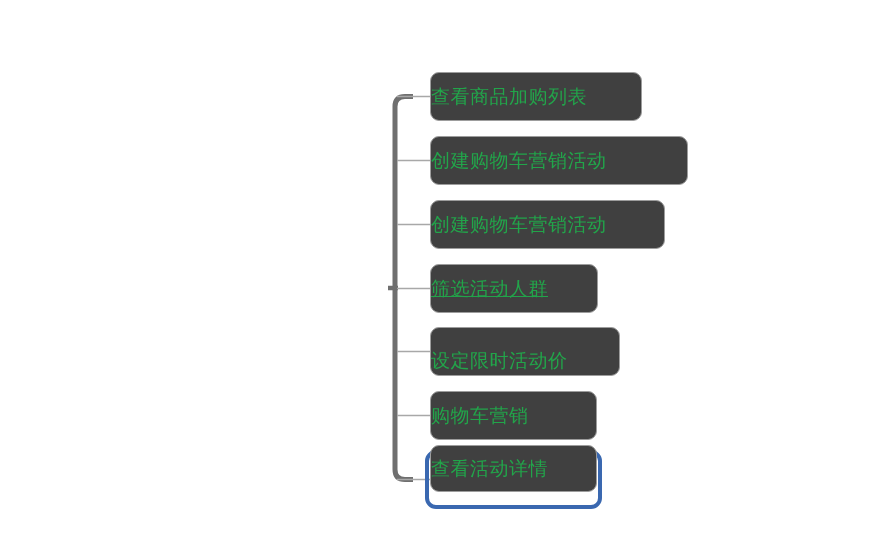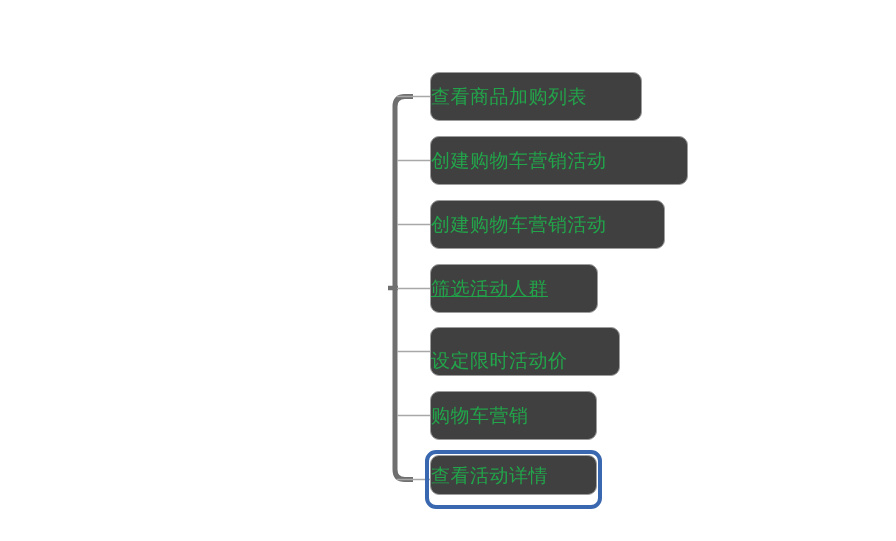--- a/index.html
+++ b/index.html
@@ -93,18 +93,18 @@
       <div class="node child-node" style="left: 430px; top: 264px; width: 168px; height: 49px; border-color: rgb(157, 157, 157); text-decoration: underline;">
         <span class="node-label" style="color: rgb(34, 164, 74);">筛选活动人群</span>
       </div>
       <div class="node child-node" style="left: 430px; top: 327px; width: 190px; height: 49px; border-color: rgb(157, 157, 157);">
         <span class="node-label" style="color: rgb(34, 164, 74); margin-top: 17px;">设定限时活动价</span>
       </div>
       <div class="node child-node" style="left: 430px; top: 391px; width: 167px; height: 49px; border-color: rgb(157, 157, 157);">
         <span class="node-label" style="color: rgb(34, 164, 74);">购物车营销</span>
       </div>
       <div class="selection-ring" style="left: 425px; top: 450px; width: 177px; height: 59px; border-color: rgb(58, 104, 176);"></div>
-      <div class="node child-node" style="left: 430px; top: 455px; width: 167px; height: 40px; border-color: rgb(157, 157, 157);">
+      <div class="node child-node" style="left: 430px; top: 445px; width: 167px; height: 47px; border-color: rgb(157, 157, 157);">
         <span class="node-label" style="color: rgb(34, 164, 74);">查看活动详情</span>
       </div>
     </div>
 
 </div>
 
 </body></html>

